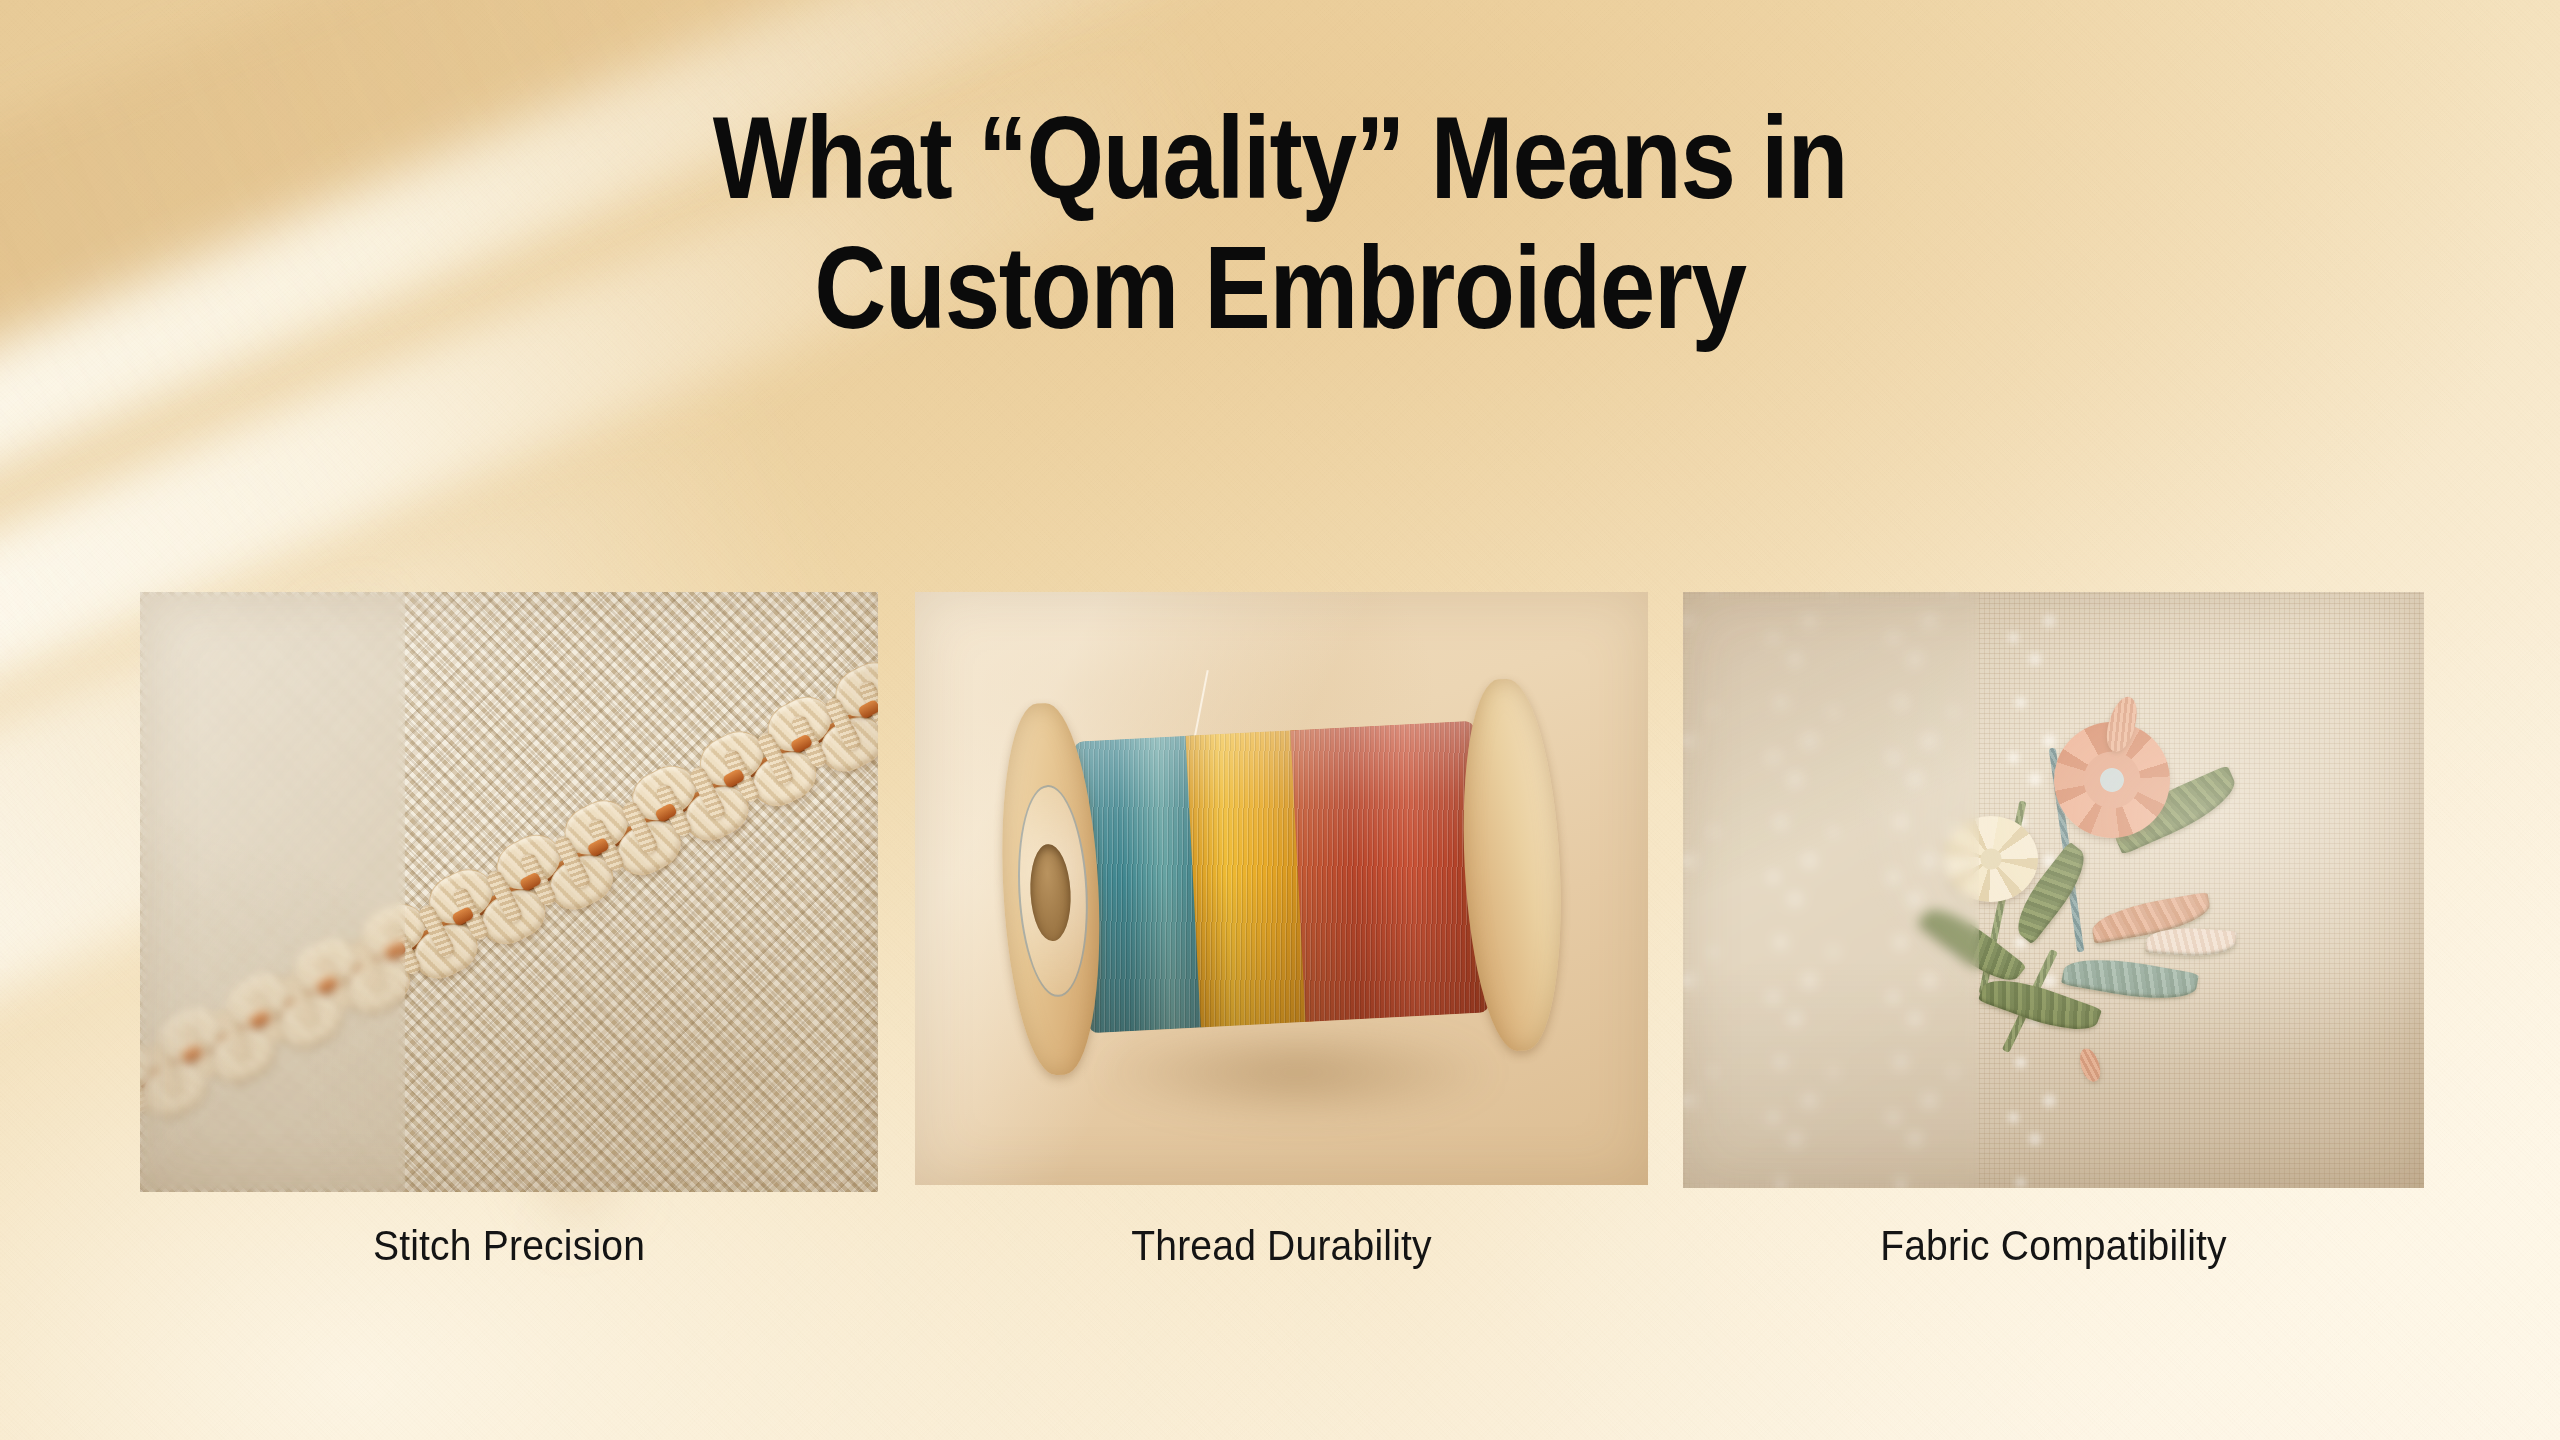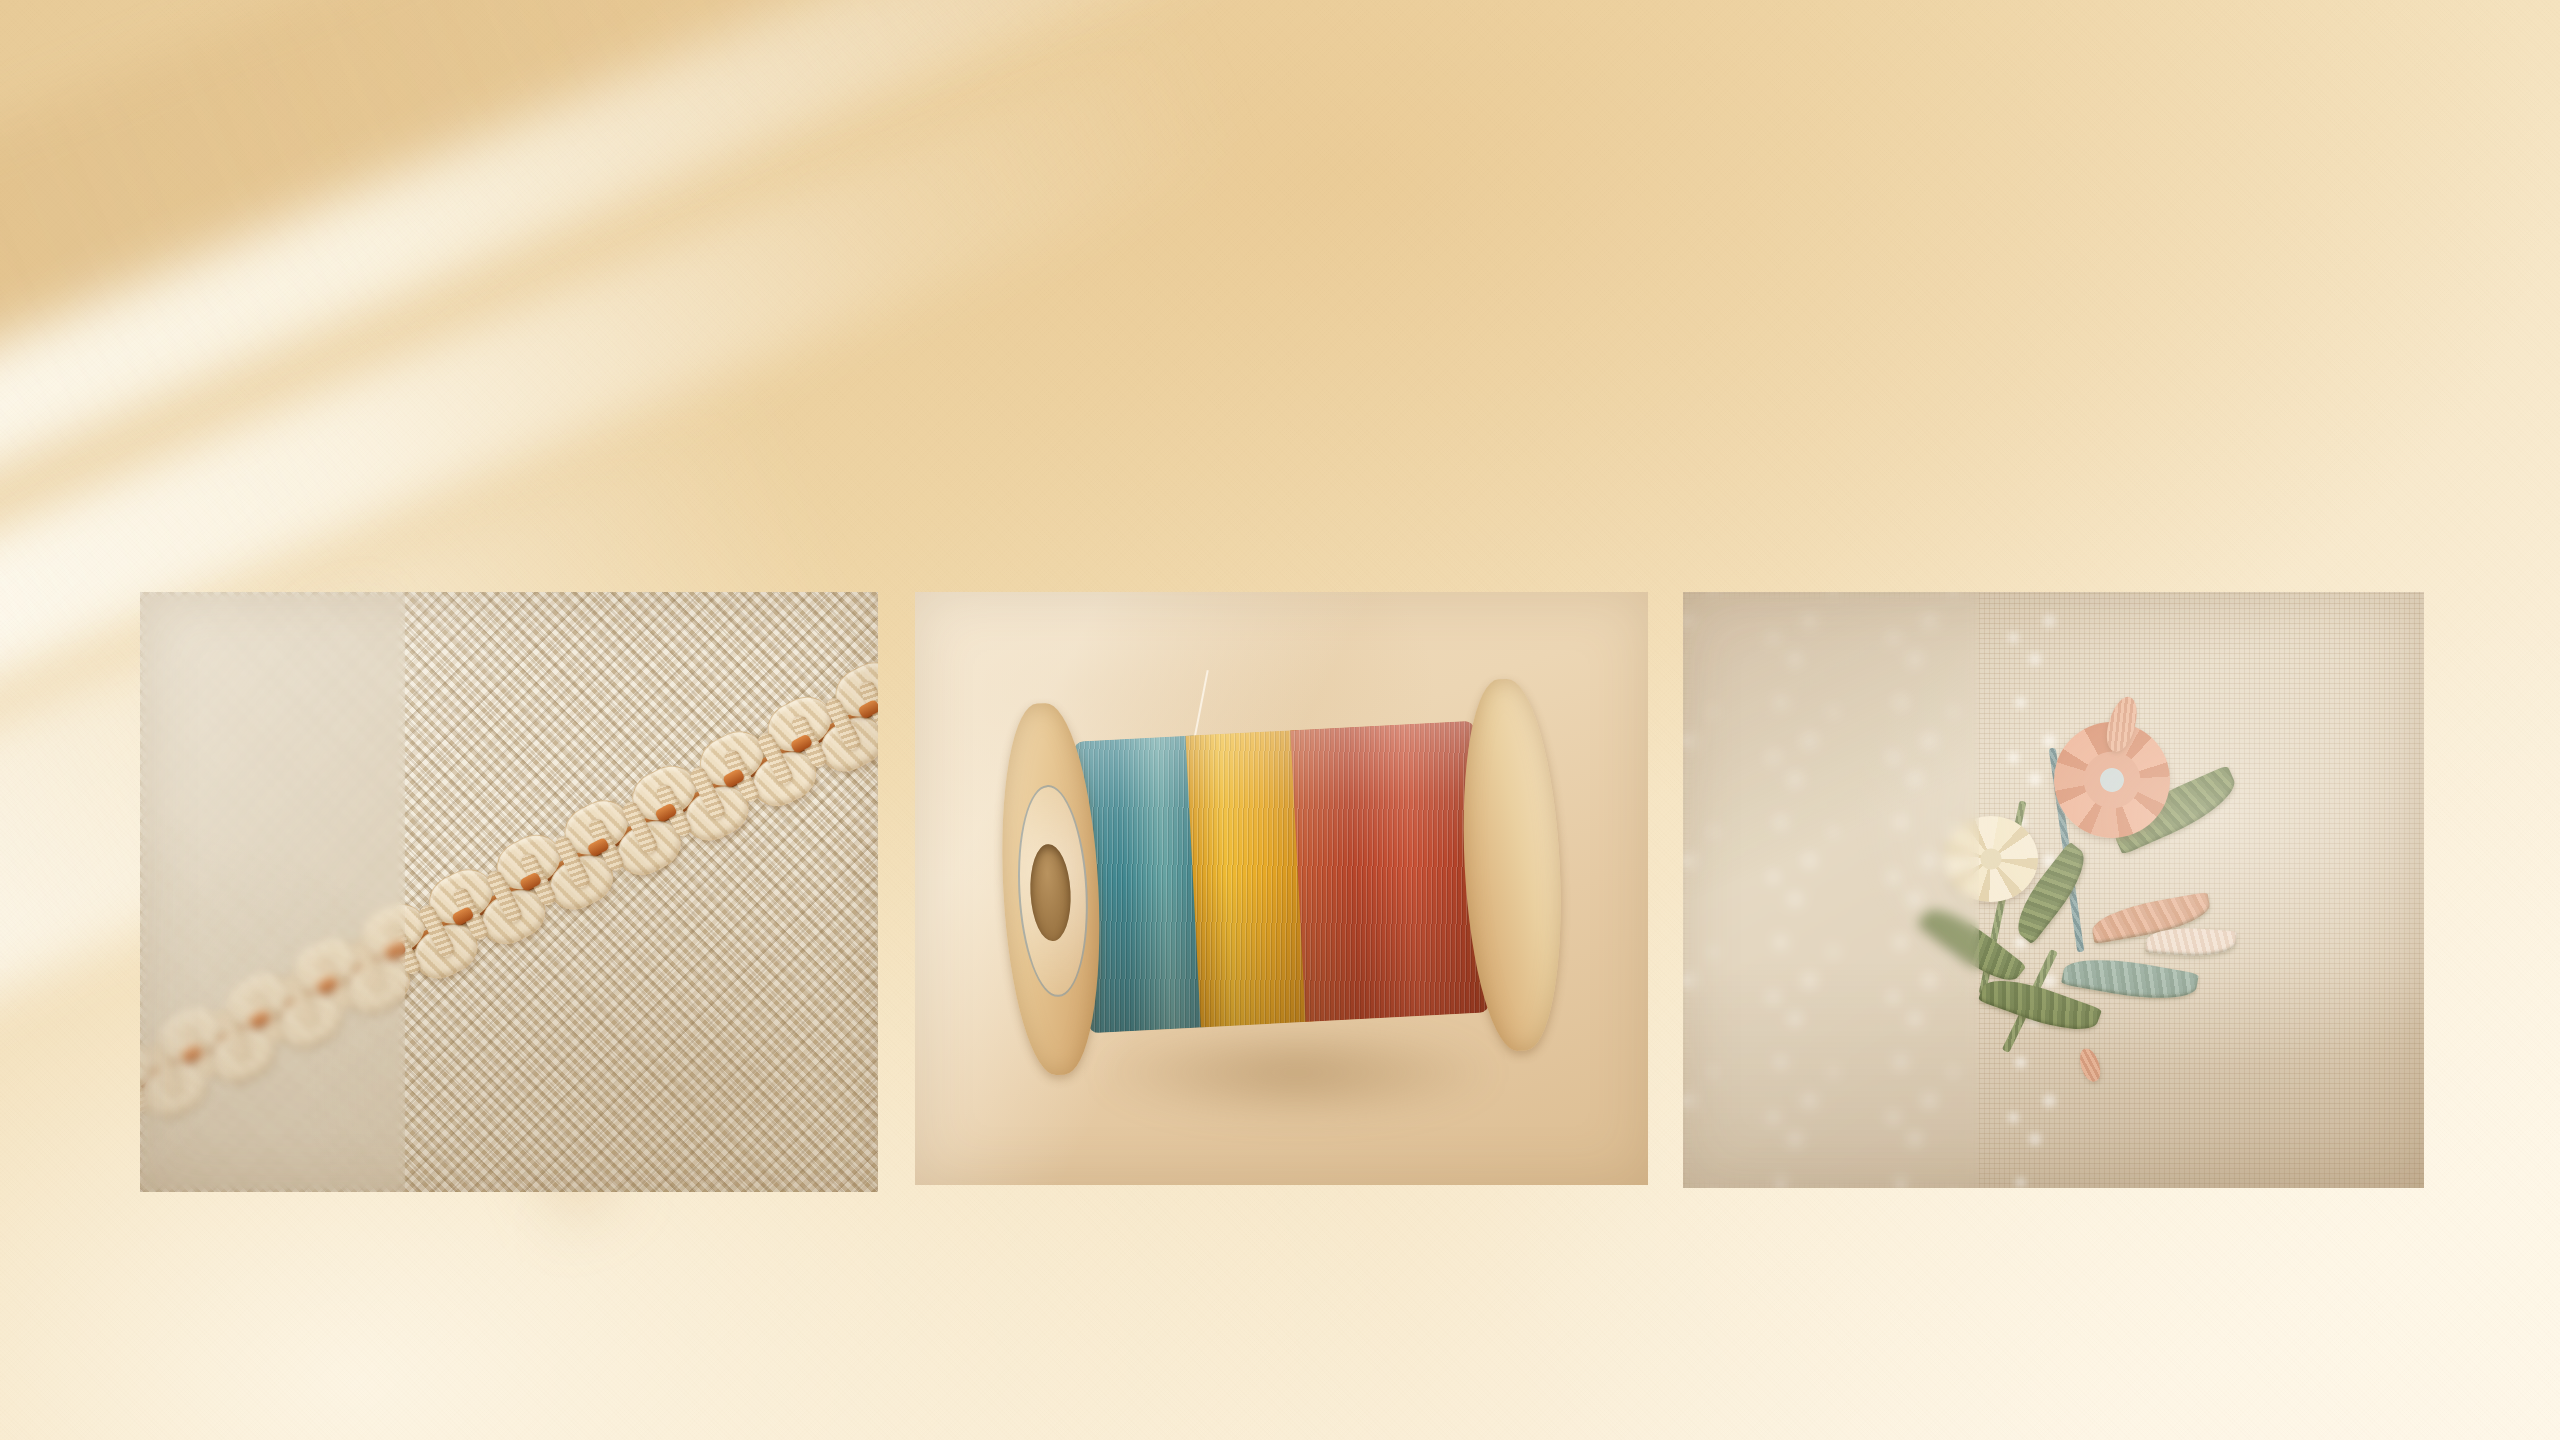--- a/index.html
+++ b/index.html
@@ -432,20 +432,24 @@
 
   <div class="bg-base"></div>
   <div class="bg-wash"></div>
   <div class="light-band band-shadow-upper"></div>
   <div class="light-band band-1"></div>
   <div class="light-band band-2"></div>
   <div class="light-band band-3"></div>
   <div class="mullion"></div>
   <div class="grain"></div>
 
+  <div class="title-block">
+    <span class="title-line line1">What “Quality” Means in</span>
+    <span class="title-line line2">Custom Embroidery</span>
+  </div>
 
   <div class="cards">
 
     <div class="card card-1">
       <div class="photo">
         <div class="linen-base"></div>
         <div class="linen-weave"></div>
         <div class="linen-weave2"></div>
         <div class="seam">
           <div class="seam-core"></div>
@@ -565,14 +569,19 @@
           <div class="bud" style="left:48%; top:84%; width:18px; height:34px; transform:rotate(-18deg);"></div>
         </div>
 
         <div class="fabric3-blur"></div>
         <div class="fabric3-shade"></div>
         <div class="photo-vignette"></div>
       </div>
     </div>
   </div>
 
+  <div class="captions">
+    <div class="caption cap-1">Stitch Precision</div>
+    <div class="caption cap-2">Thread Durability</div>
+    <div class="caption cap-3">Fabric Compatibility</div>
+  </div>
 
 </div>
 
 </body></html>

